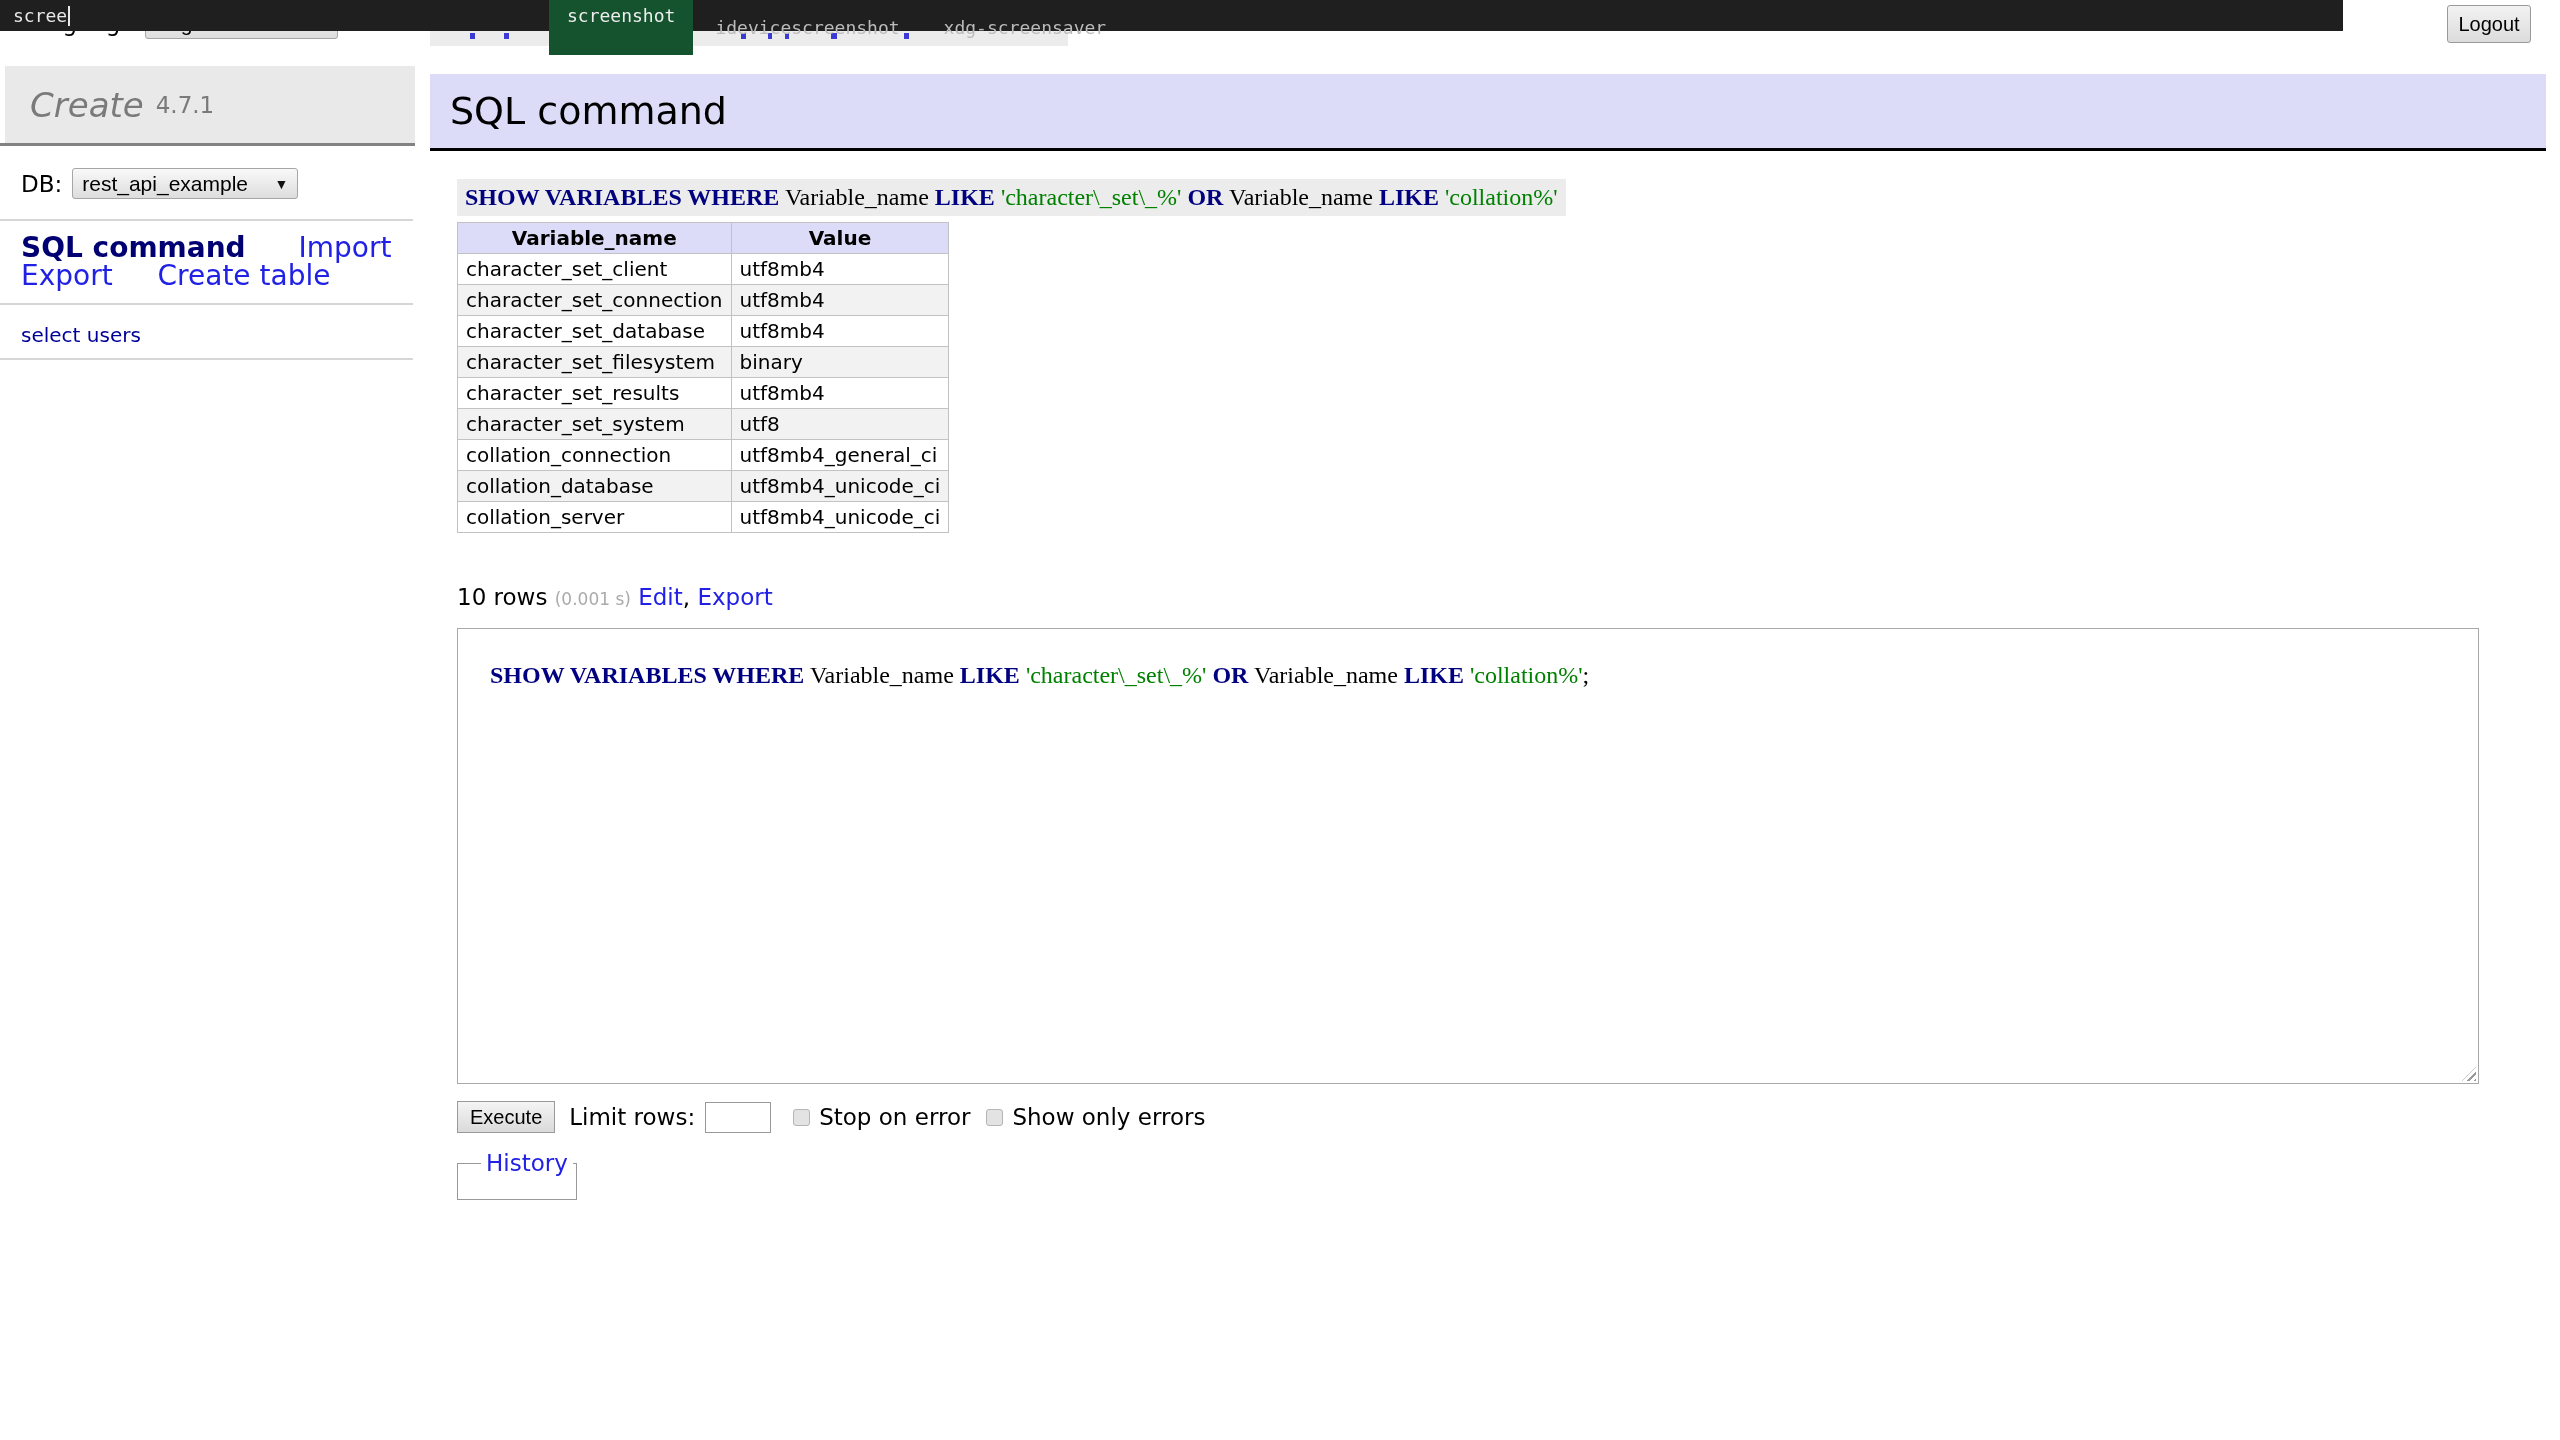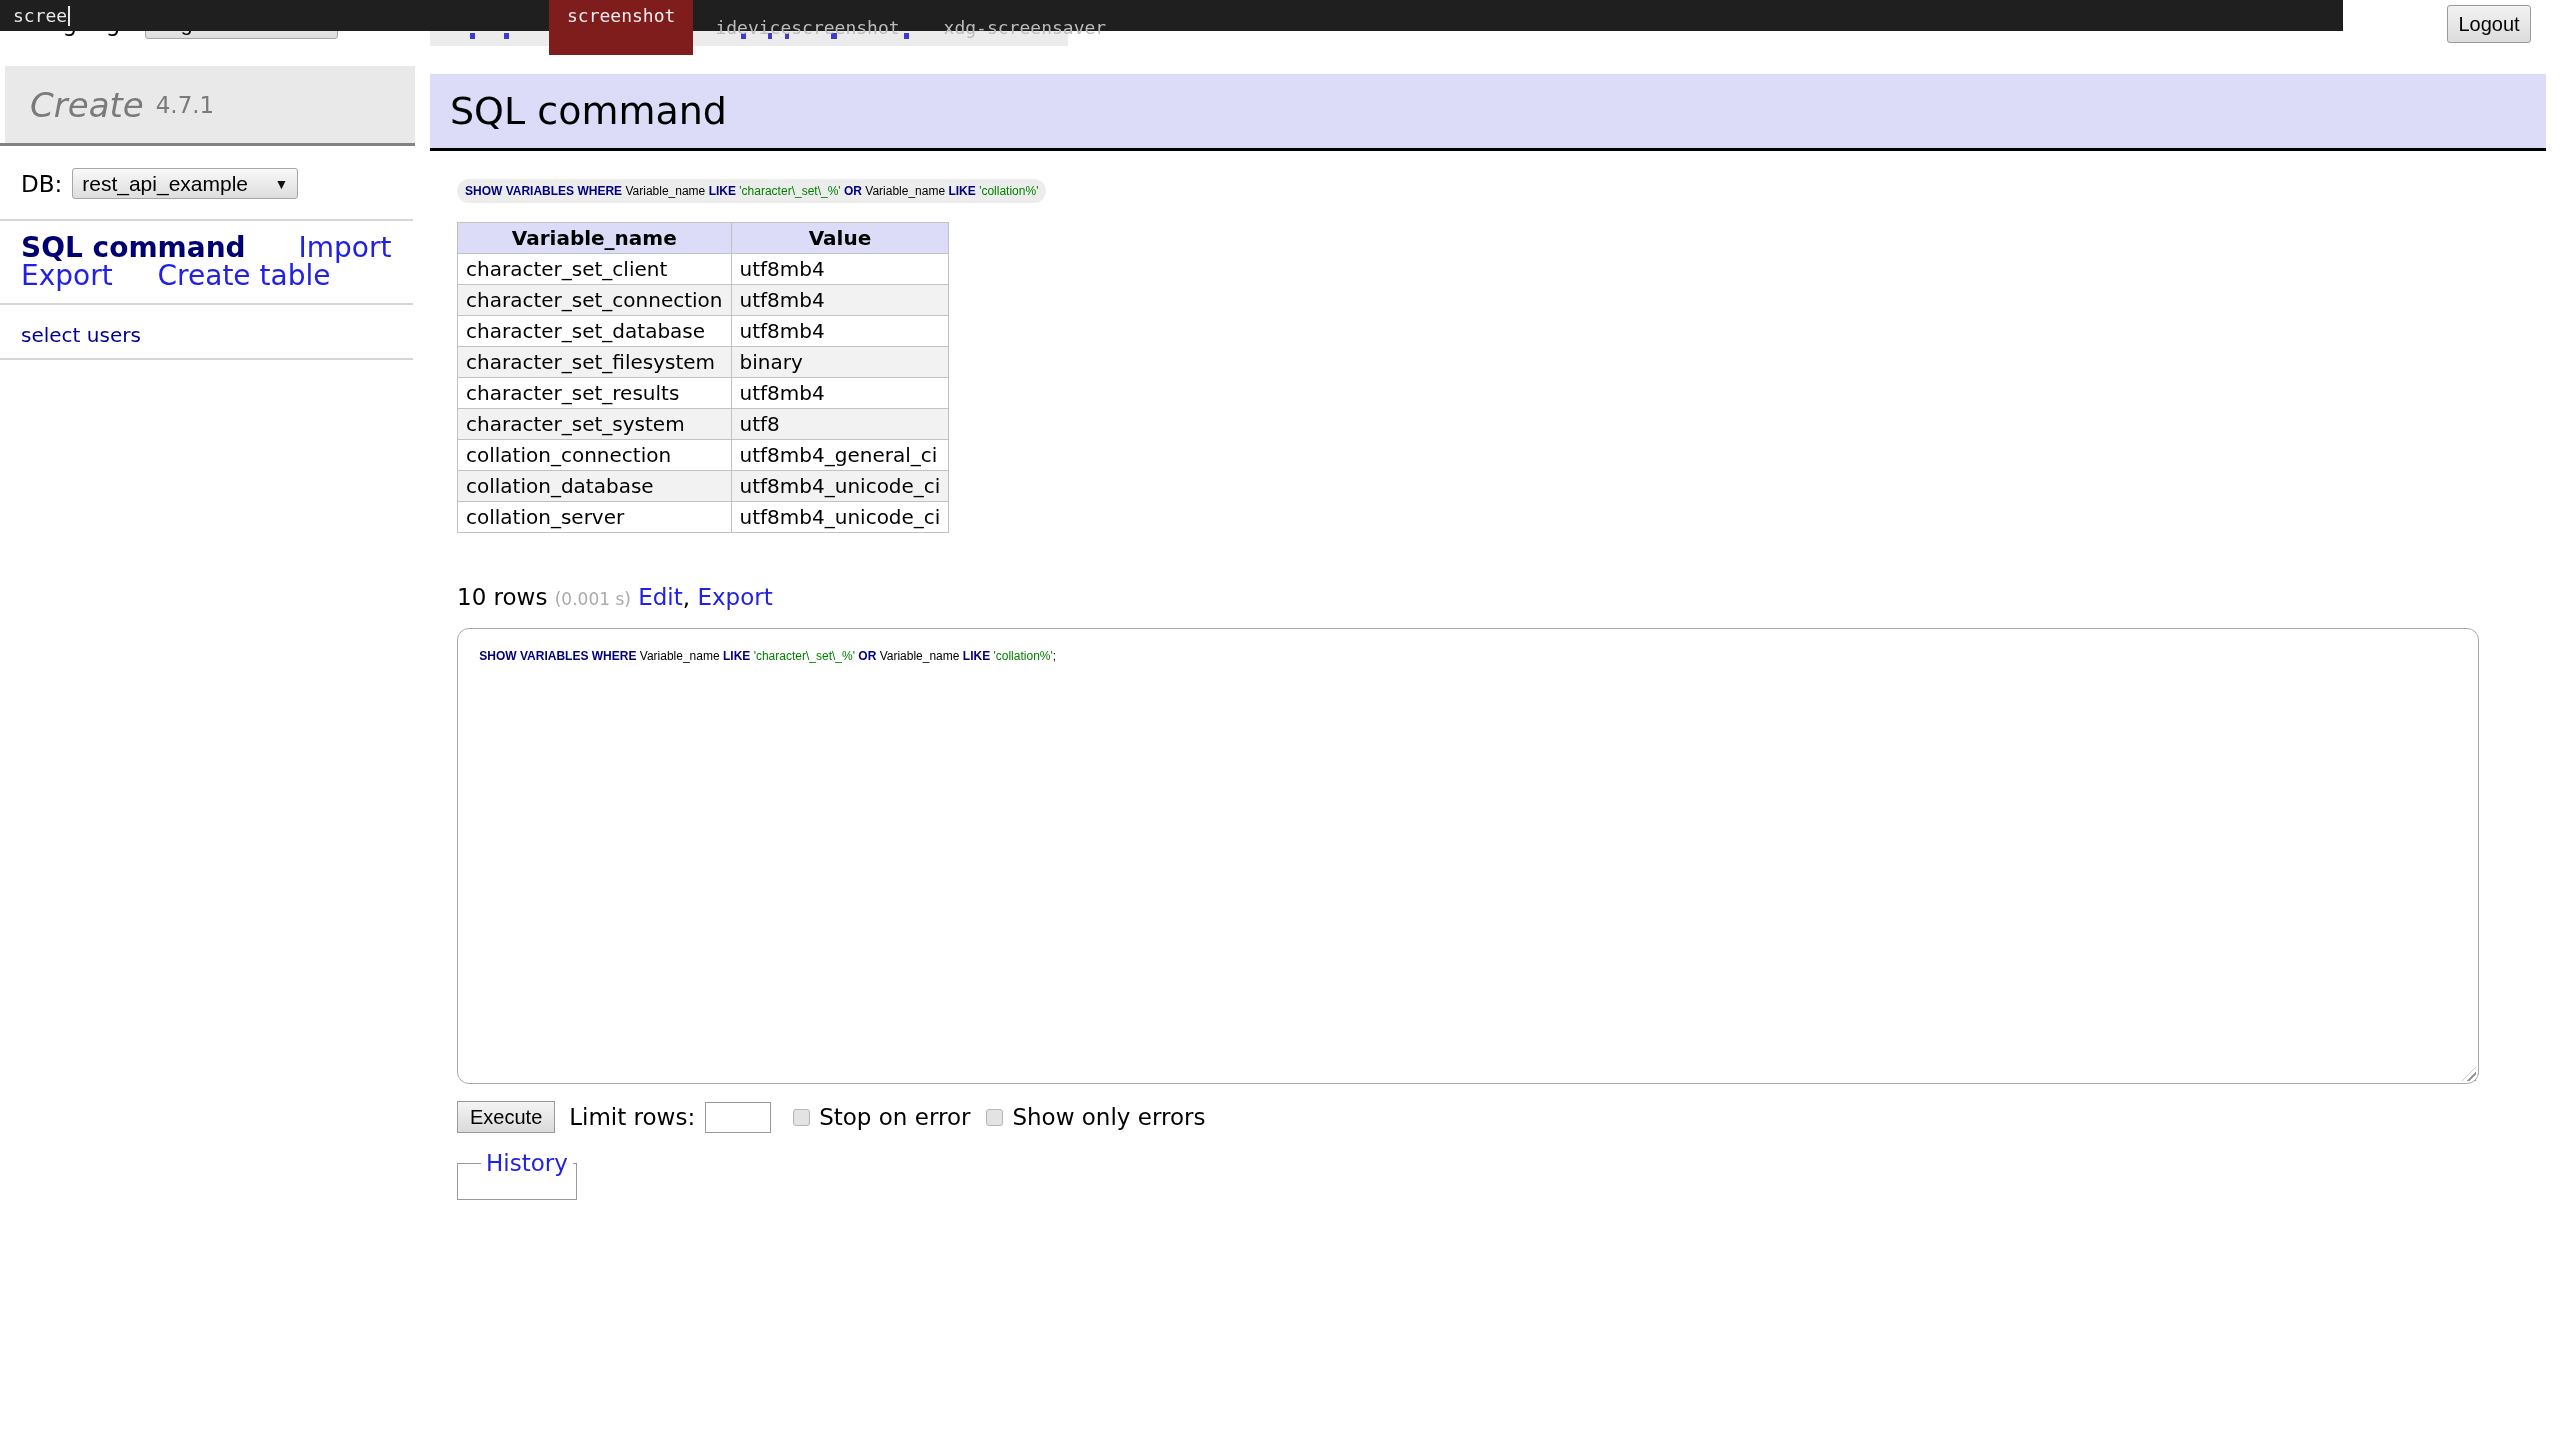--- a/index.html
+++ b/index.html
@@ -21,21 +21,21 @@
     font-family: "DejaVu Sans Mono", monospace;
     font-size: 18px; line-height: 31px;
   }
   .launcher-input { position: absolute; left: 13px; top: 0; color: #e8e8e8; white-space: pre; }
   .cursor {
     display: inline-block; width: 2px; height: 20px;
     background: #e8e8e8; vertical-align: -4px; margin-left: 1px;
   }
   .launcher-items { position: absolute; left: 549px; top: 0; display: flex; }
   .litem { padding: 12px 22px; color: #bbbbbb; white-space: pre; }
-  .litem.sel { padding: 0 18px; background: #7f1d1d; color: #eeeeee; }
+  .litem.sel { padding: 0 18px; background: #14532d; color: #eeeeee; }
 
   
   .breadcrumb-strip {
     position: absolute; left: 430px; top: 0;
     width: 638px; height: 46px;
     background: #ececec; z-index: 1;
   }
   .tick { position: absolute; top: 33px; height: 6px; background: #3b3bd4; }
 
   
@@ -75,21 +75,21 @@
   .tables-block { position: absolute; left: 21px; top: 323px; font-size: 20px; text-align: right; }
   .tables-block a { color: #000099; }
 
   
   .page-title {
     position: absolute; left: 430px; top: 74px; width: 2116px; height: 77px;
     background: #dcdcf8; border-bottom: 3px solid #000;
     font-weight: normal; font-size: 38px; color: #000;
     display: flex; align-items: center; padding-left: 20px;
   }
-  .sqlcode { font-family: Liberation Sans, sans-serif; font-size: 12px; white-space: pre; border-radius: 12px; }
+  .sqlcode { font-family: Liberation Serif, serif; font-size: 24px; white-space: pre; }
   .exec-code { position: absolute; left: 457px; top: 179px; background: #ececec; padding: 5px 8px; }
   .tok-kw { color: #000080; font-weight: bold; }
   .tok-str { color: #008000; }
   .tok-plain { color: #000; }
 
   .result-table {
     position: absolute; left: 457px; top: 222px;
     border-collapse: collapse; font-size: 20px; table-layout: fixed;
   }
   .result-table th, .result-table td { border: 1px solid #c2c2c2; height: 31px; padding: 0 8px; overflow: hidden; }

